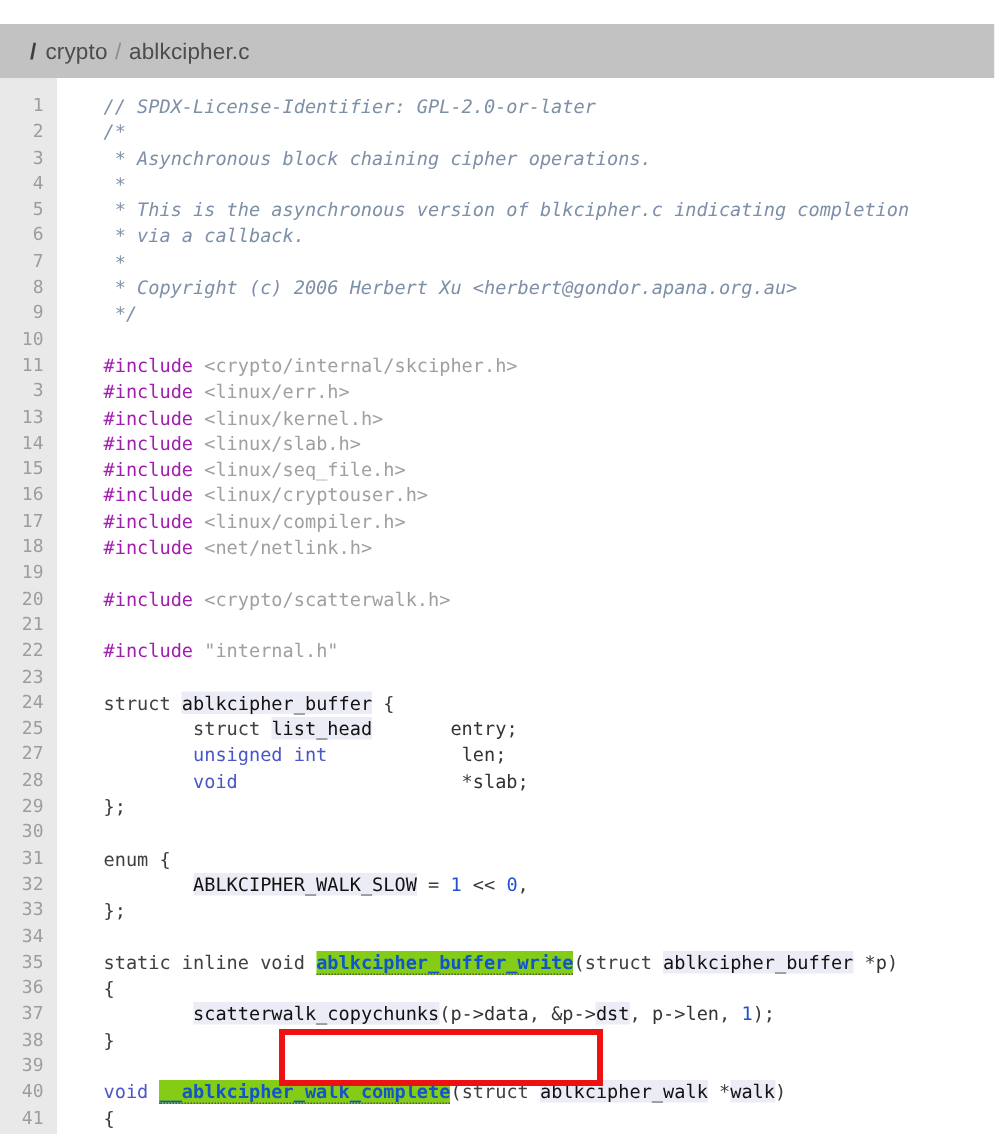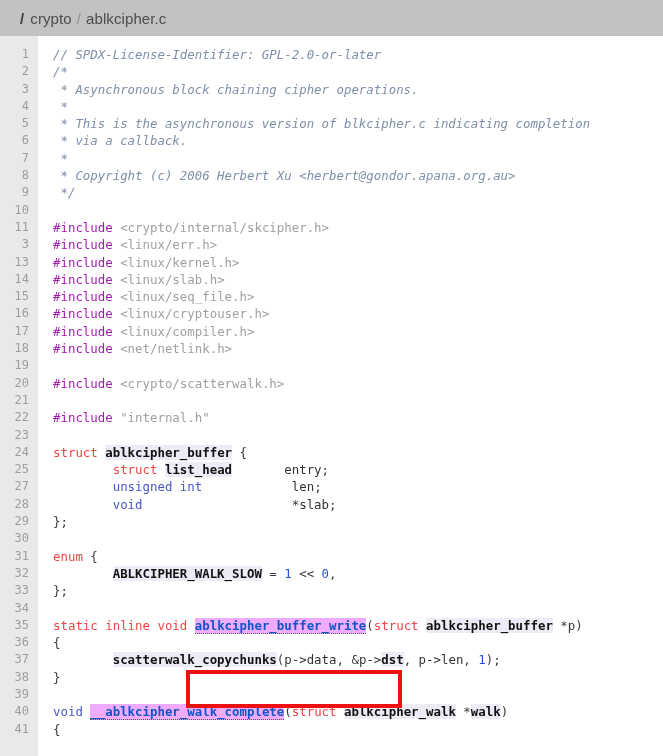--- a/index.html
+++ b/index.html
@@ -15,20 +15,21 @@
   }
 
   
   #header-bar {
     height: 36px;
     background: #c2c2c2;
     display: flex;
     align-items: center;
     padding: 0 0 0 20px;
     box-sizing: border-box;
+    margin-top: 16px;
   }
   #breadcrumb {
     font-size: 15px;
     color: #4a4a4a;
     letter-spacing: 0.1px;
     white-space: nowrap;
   }
   #breadcrumb .sep-lead {
     font-weight: bold;
     color: #3d3d3d;
@@ -74,37 +75,37 @@
     text-align: right;
     padding-right: 9px;
     box-sizing: border-box;
     font-family: "DejaVu Sans Mono", monospace;
     font-size: 12px;
     color: #9d9d9d;
     background: #e9e9e9;
     user-select: none;
   }
   .linecode {
-    padding-left: 15px;
+    padding-left: 31px;
     font-family: "DejaVu Sans Mono", monospace;
     font-size: 12.4px;
     color: #333333;
   }
 
   
   .cm { color: #7e8fa8; font-style: italic; }          
   .pp { color: #a21caf; }                               
   .str { color: #a0a0a0; }                              
-  .kw { color: #ef4444; }                               
+  .kw { color: #404040; }                               
   .ty { color: #4a56c8; }                               
   .num { color: #2050d0; }                              
-  .id { color: #111111; font-weight: bold; background: #ececf6; text-align: center; }  
+  .id { color: #111111; font-weight: normal; background: #ececf6; text-align: center; }  
   .lnk { color: #1155cc; font-weight: bold;
          border-bottom: 1px solid #1155cc;
-         background: #f0abfc; }                         
+         background: #84cc16; }                         
   .lnk.dotted { border-bottom: 1px dotted #555555; }
   .pun { color: #3a3a3a; }
   .pl { color: #333333; margin-top: 12px; }
 
   
   #red-highlight-box {
     position: absolute;
     left: 186px;
     top: 634px;
     width: 216px;

